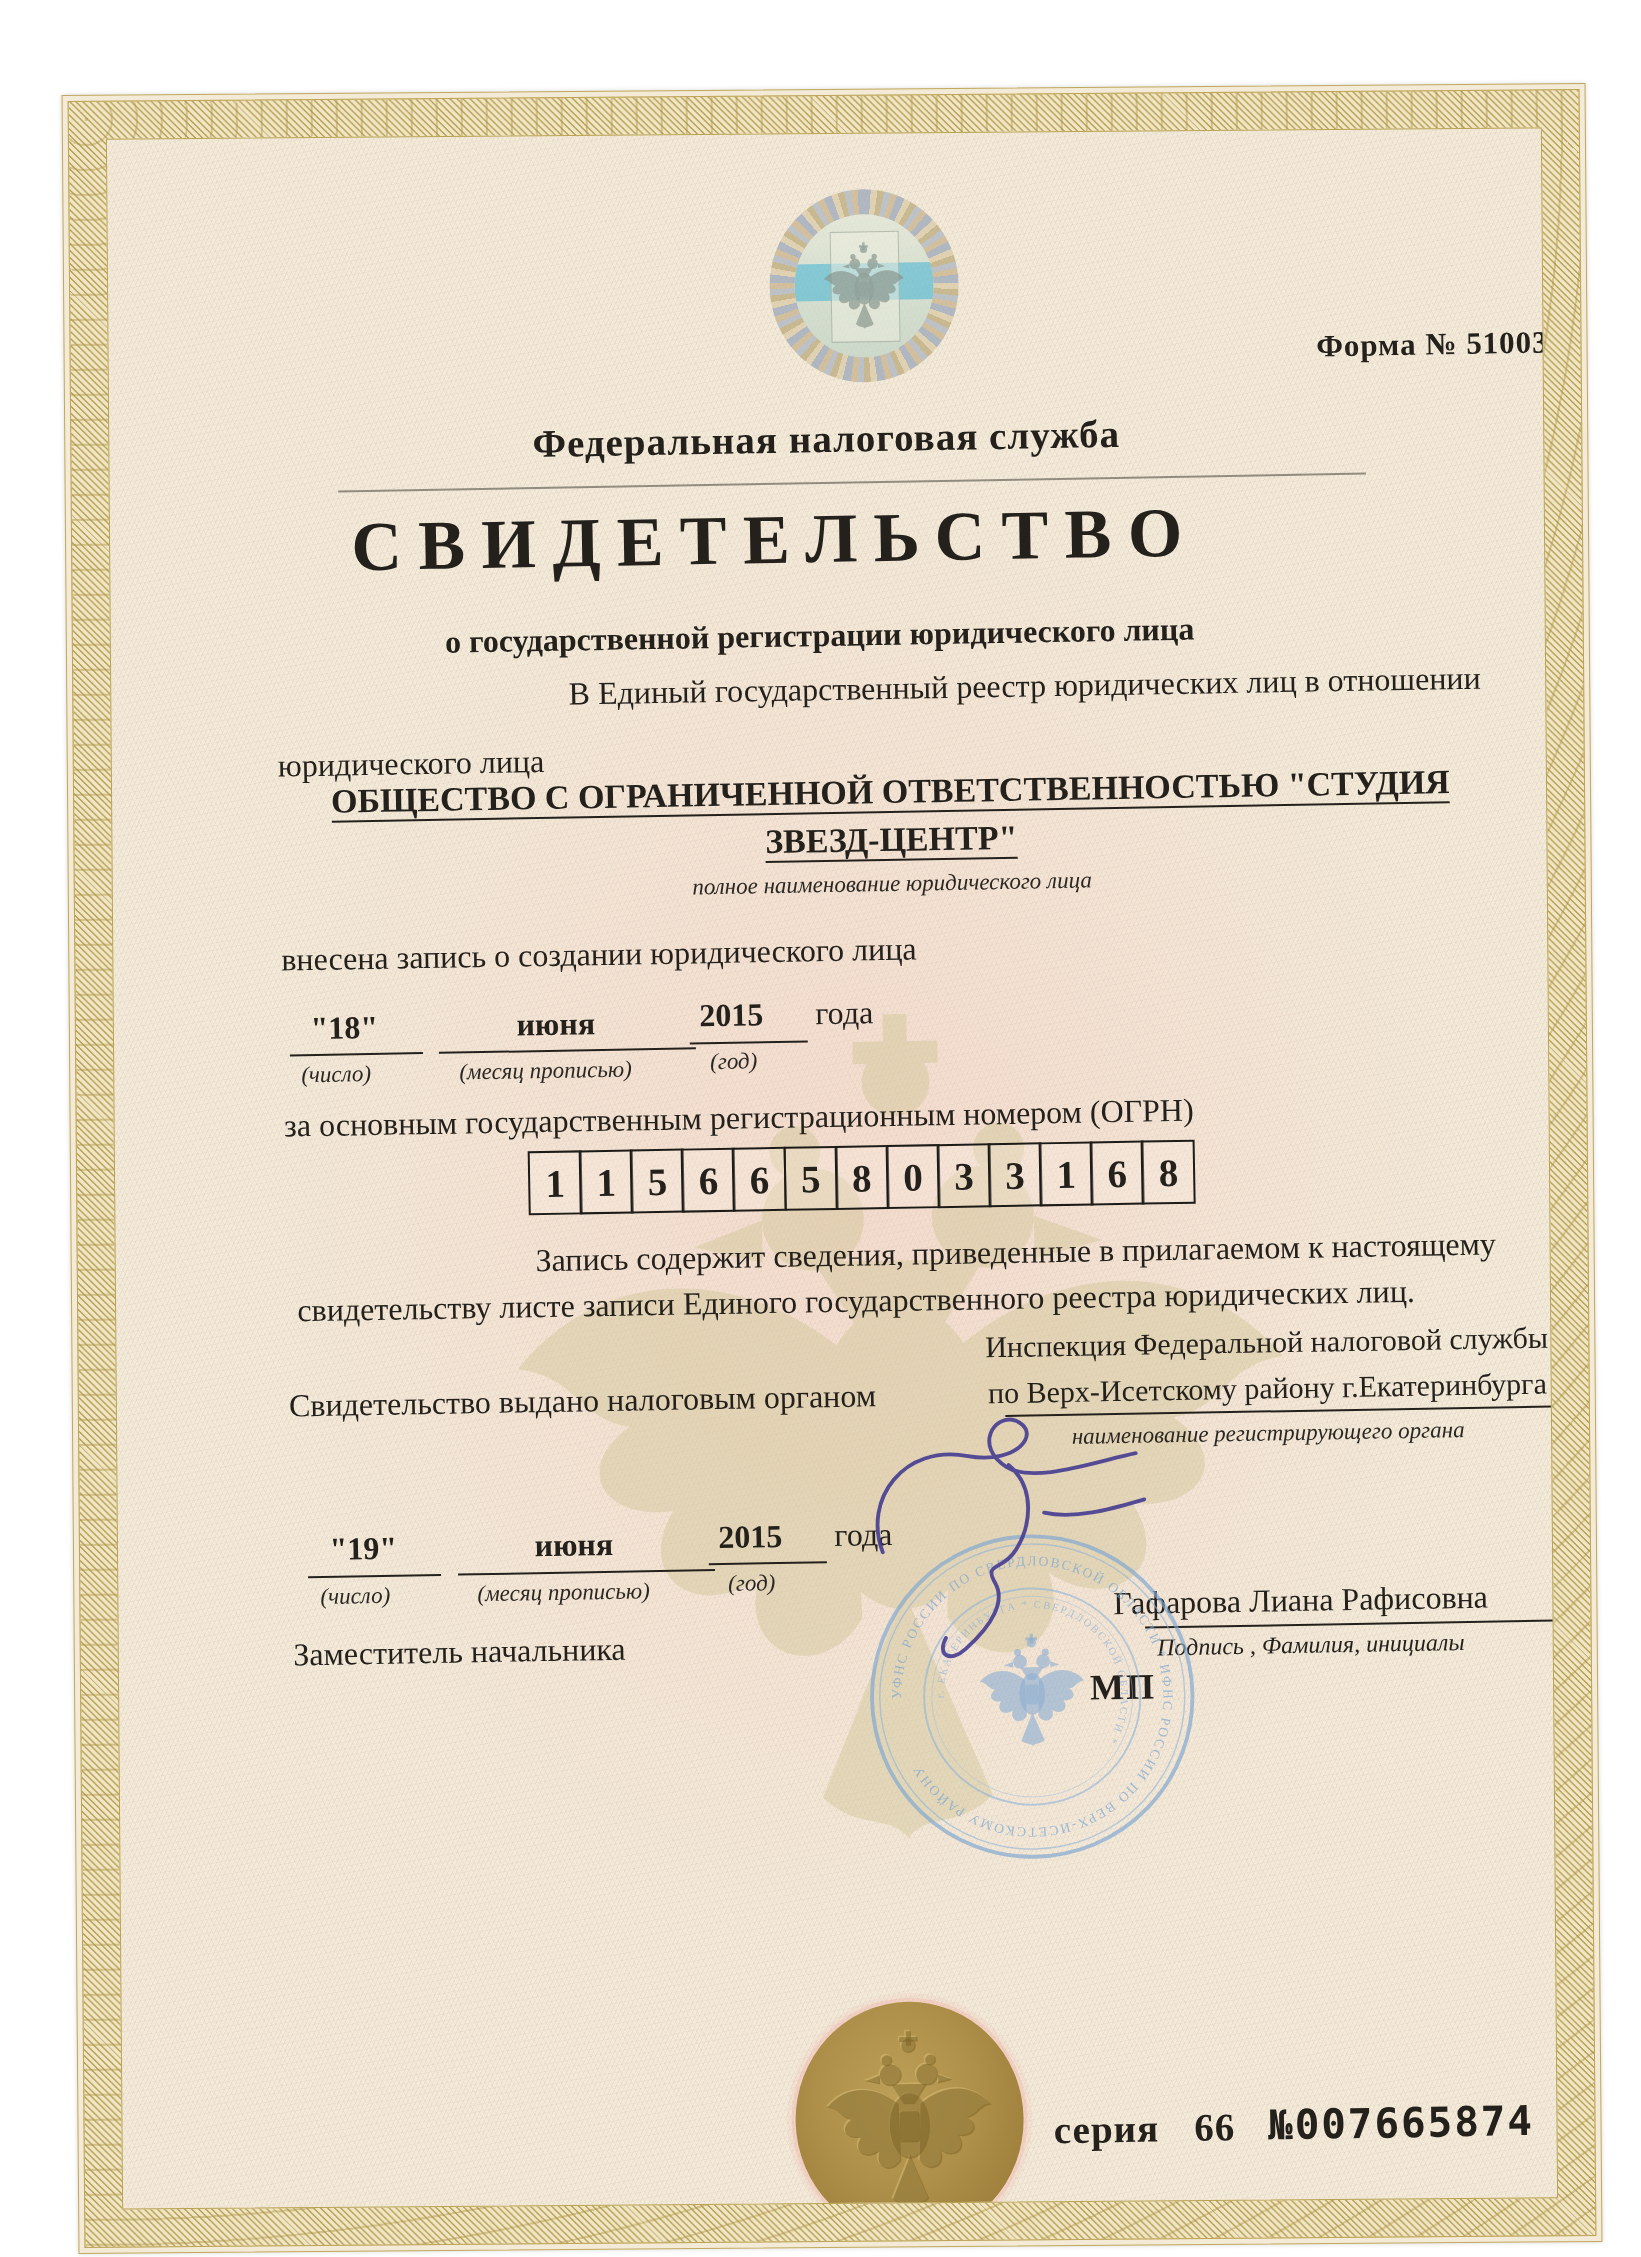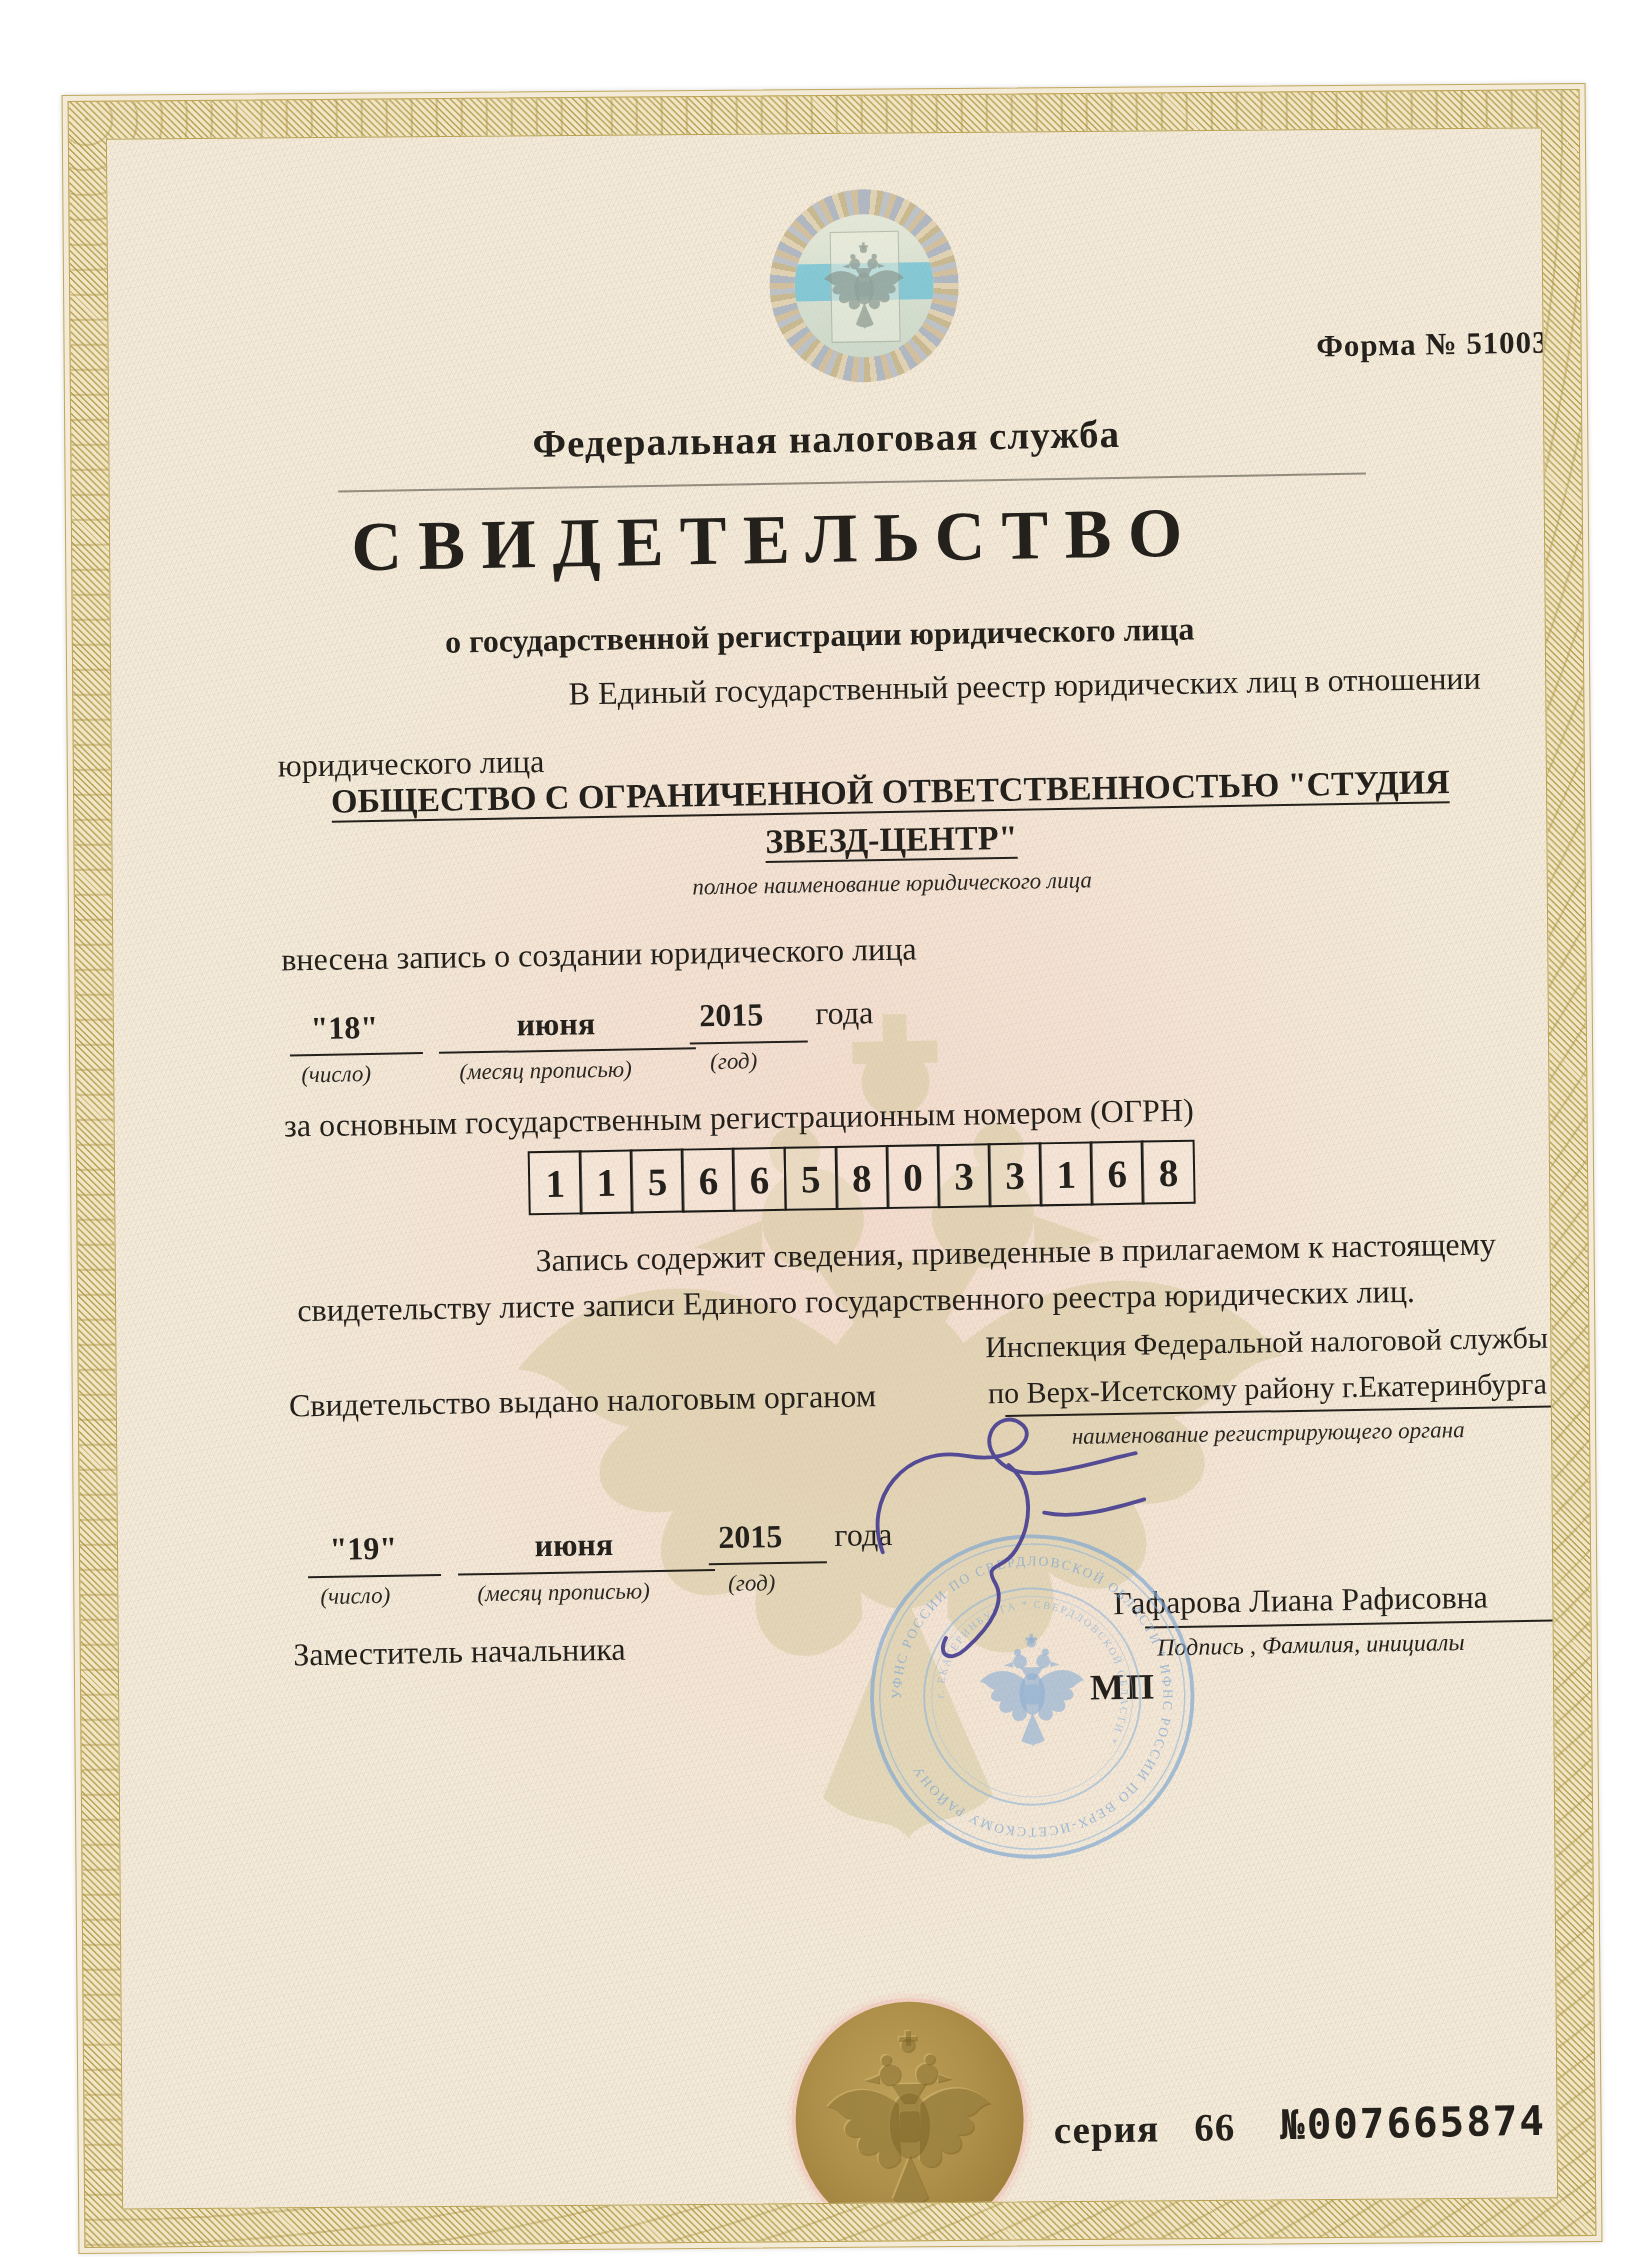--- a/index.html
+++ b/index.html
@@ -113,21 +113,21 @@
 
   
   .gold-seal{left:664px;top:1869px;width:228px;height:236px;border-radius:50%;
     background:radial-gradient(ellipse at 45% 40%, #bd9f58 0%, #af904a 45%, #9d7f3b 80%, #93762f 100%);
     box-shadow:0 0 0 3.9px rgba(242,178,172,.38), 0 0 0 8.7px rgba(242,178,172,.14);}
   .gold-seal .emboss{position:absolute;left:10%;top:6%;width:80%;height:88%;}
   .gold-seal svg{width:100%;height:100%;}
 
   .serial{left:922px;top:1975px;font-size:39px;font-weight:bold;letter-spacing:1px;}
   .serial .num{font-family:"DejaVu Sans Mono", monospace;font-weight:bold;font-size:41px;letter-spacing:1.9px;}
-  .serial .series-val{margin:0 45px 0 35px;}
+  .serial .series-val{margin:0 33px 0 35px;}
 </style>
 </head>
 <body>
 
 <svg width="0" height="0" style="position:absolute" aria-hidden="true">
   <defs>
     <g id="eagle-shape">
 
       <circle cx="50" cy="12" r="4"></circle>
       <rect x="48.6" y="4" width="2.8" height="8"></rect>

